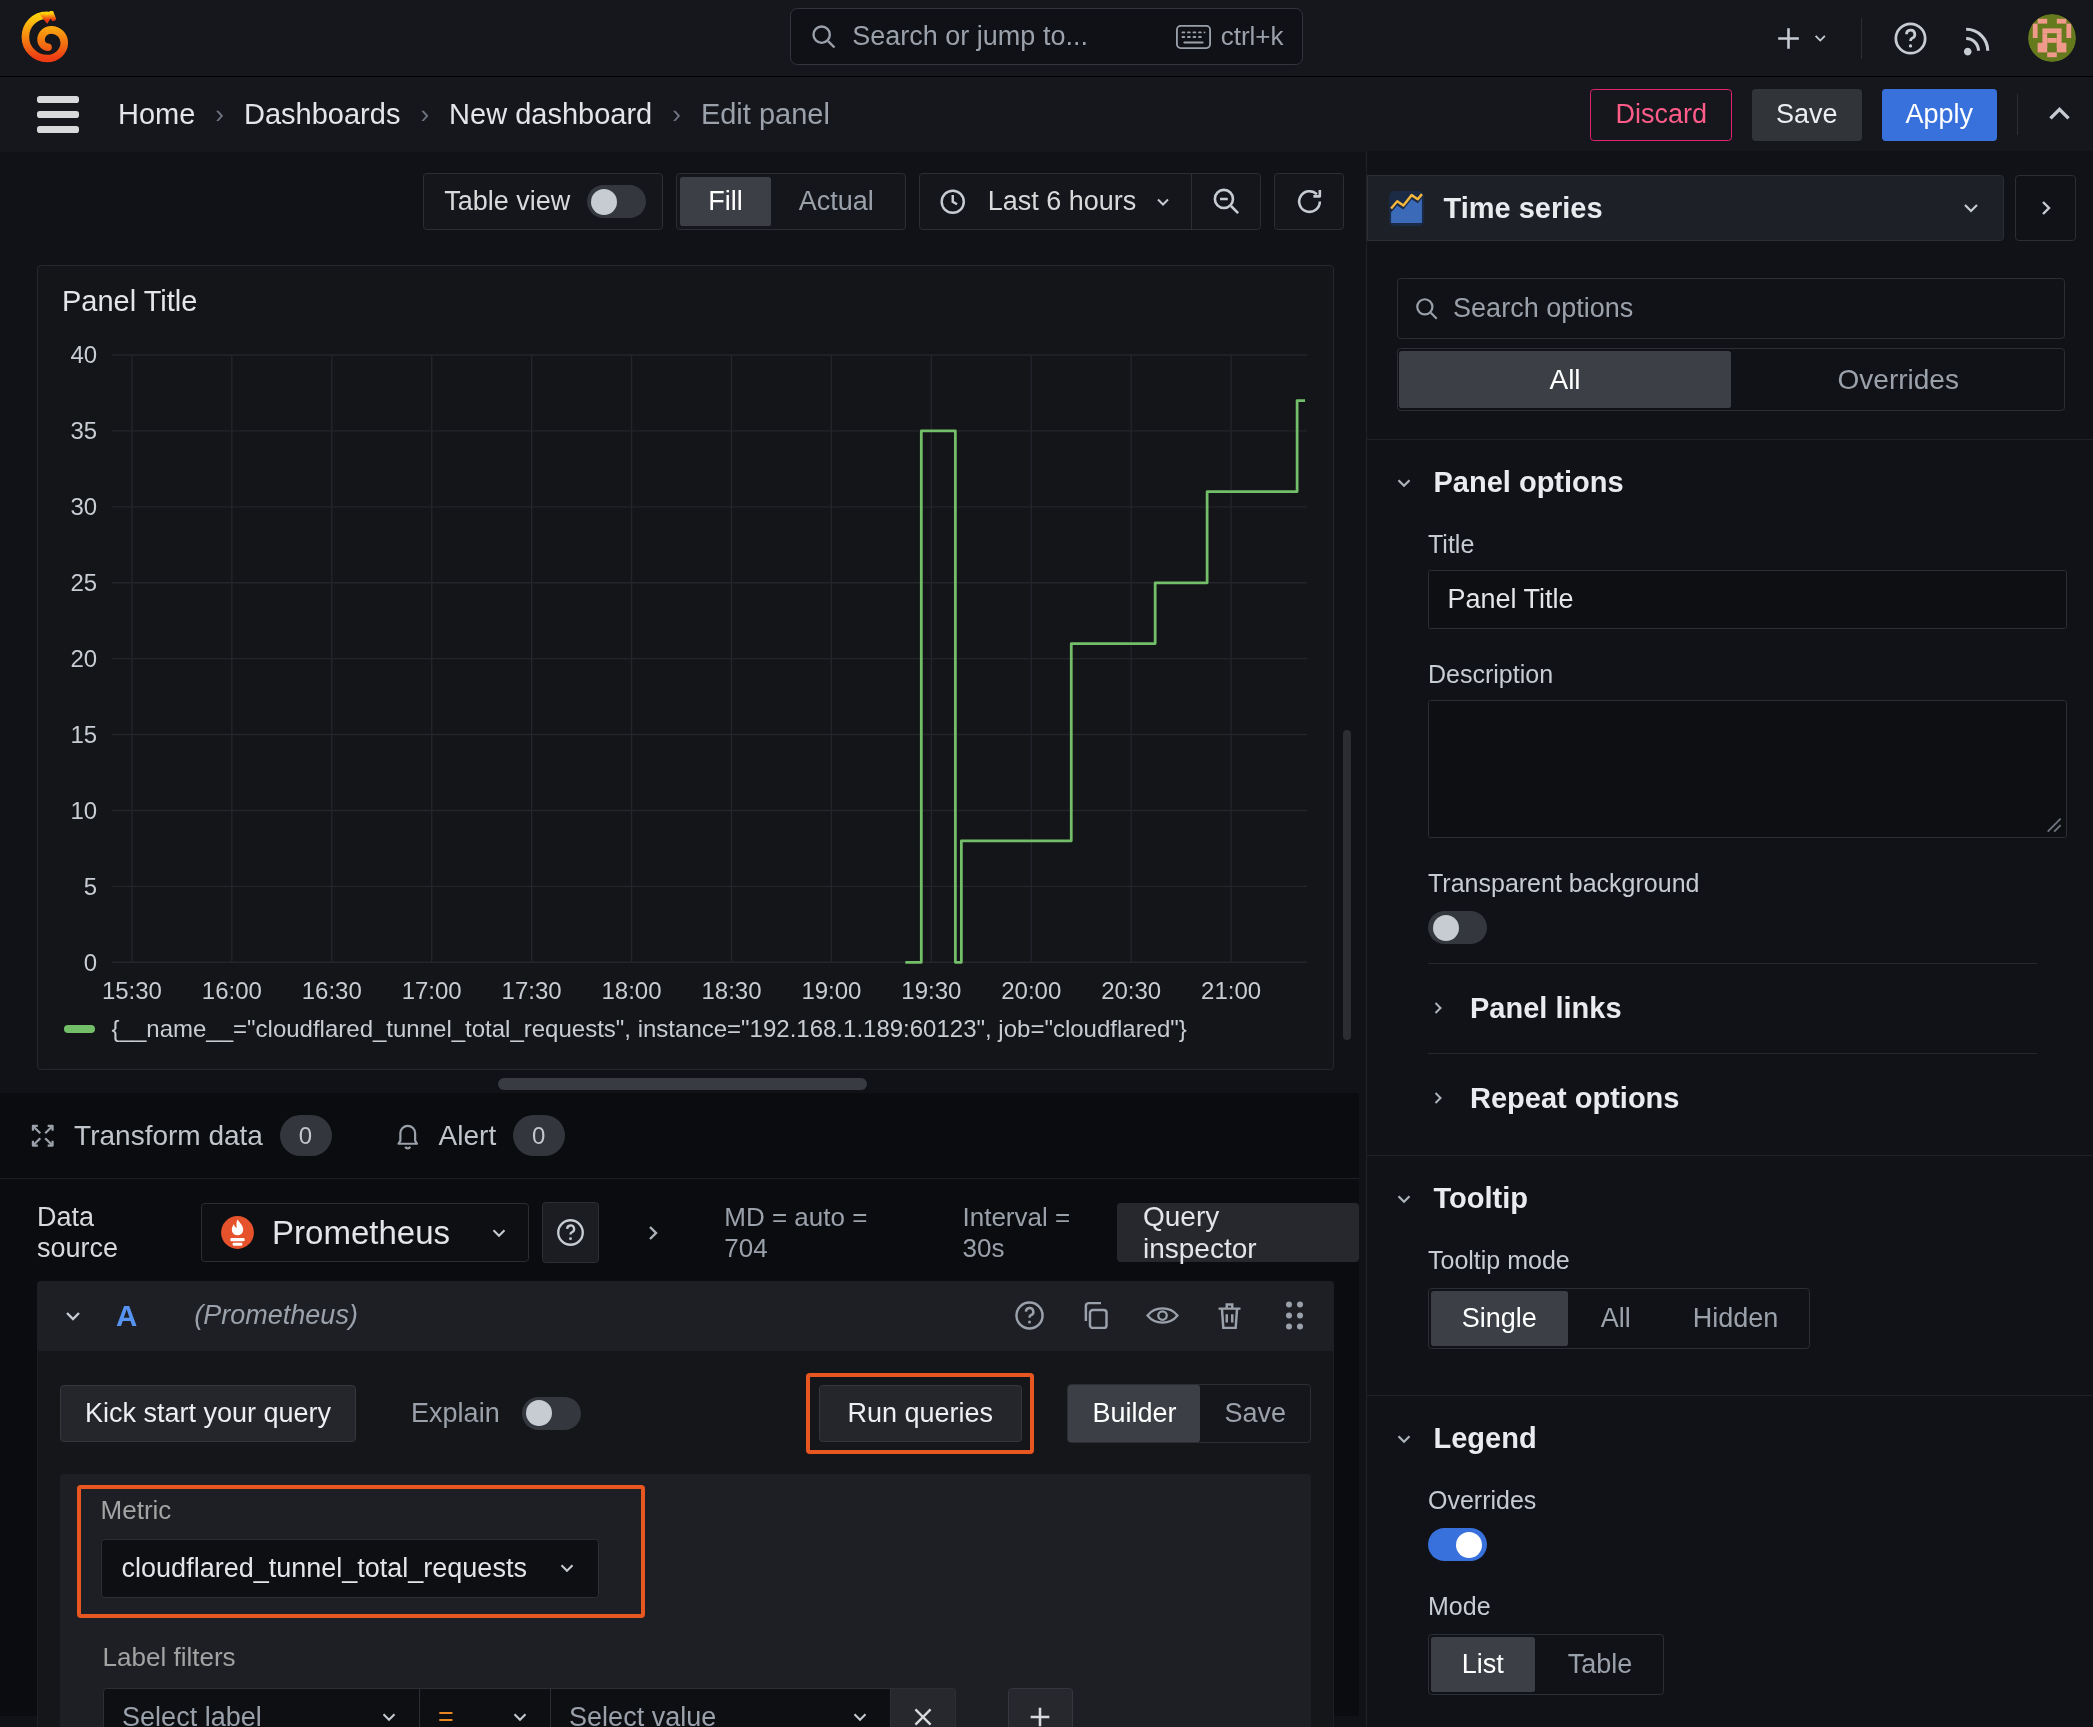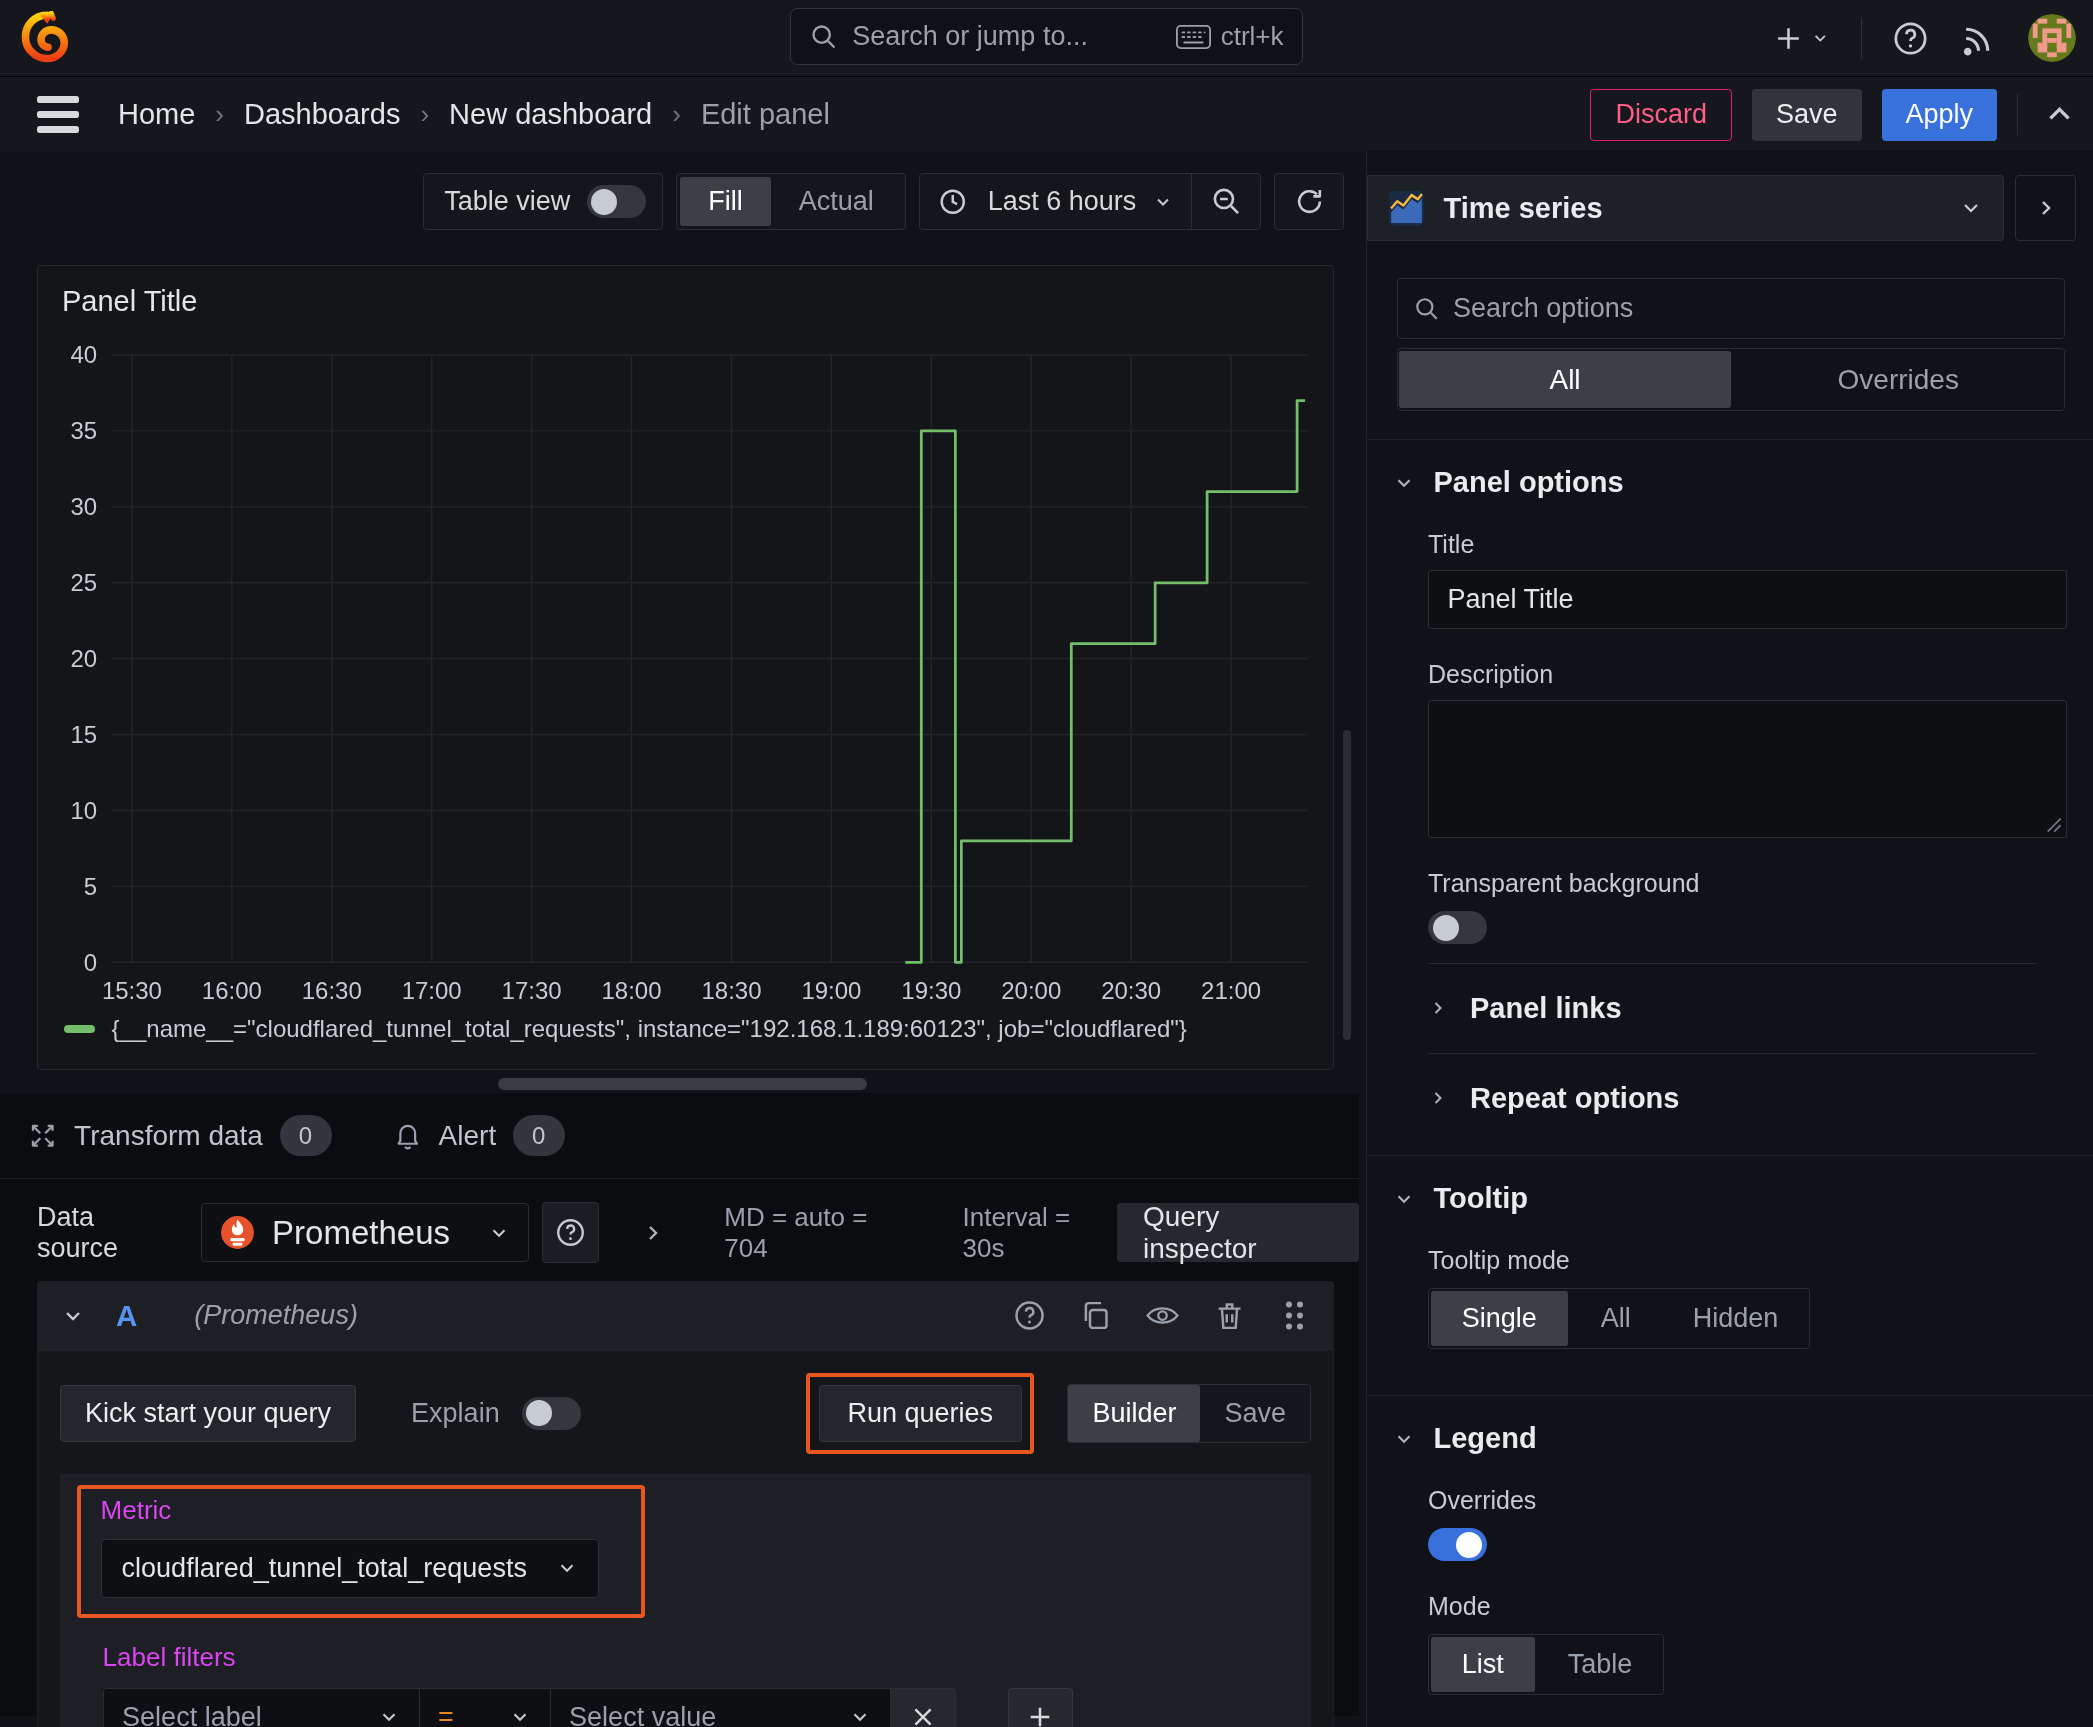--- a/index.html
+++ b/index.html
@@ -80,21 +80,21 @@
   .kick{background:#24262b;border:0.9px solid #34373d;border-radius:3.7px;height:55px;display:flex;align-items:center;padding:0 24px;font-size:27px;color:#eceef1;cursor:pointer;}
   .explain{font-size:27px;color:#9aa1ab;margin-left:55px;}
   .hl-orange{border:4.6px solid #e8571f;border-radius:3.7px;}
   .runq-wrap{margin-left:auto;padding:8.3px;}
   .runq{background:#24262b;border:0.9px solid #34373d;border-radius:3.7px;height:55px;display:flex;align-items:center;padding:0 28px;font-size:27px;color:#eceef1;cursor:pointer;}
   .bc{margin-left:33px;border:0.9px solid #2c2e33;border-radius:3.7px;height:57px;display:flex;align-items:center;background:#15161b;}
   .bc span{padding:0 24px;font-size:27px;color:#9aa1ab;height:100%;display:flex;align-items:center;cursor:pointer;}
   .bc span.on{background:#3c4046;color:#fff;border-radius:2.8px;}
   .editor{margin-top:20px;background:#1d1f25;border-radius:2.8px;padding:11px 0 26px 16.6px;}
   .metric-wrap{display:inline-block;padding:5.5px 42px 16.6px 20px;}
-  .flabel{font-size:26px;color:#d946ef;}
+  .flabel{font-size:26px;color:#a3a3a3;}
   .metric-dd{margin-top:13px;width:498px;height:59px;background:#0e0f13;border:0.9px solid #2c2e33;border-radius:3.7px;display:flex;align-items:center;padding:0 20px;box-sizing:border-box;cursor:pointer;}
   .metric-dd .ddtext{font-size:27px;color:#e3e5e8;flex:1;}
   .lf-label{margin:24px 0 0 26px;}
   .filterrow{display:flex;align-items:center;margin:14.8px 0 0 26px;}
   .seldd{height:59px;background:#0e0f13;border:0.9px solid #2c2e33;display:flex;align-items:center;padding:0 18.5px;box-sizing:border-box;cursor:pointer;}
   .seldd .ph2{font-size:27px;color:#9aa1ab;flex:1;}
   .xbtn{width:65px;height:59px;background:#26282e;border:0.9px solid #2c2e33;border-left:none;border-radius:0 3.7px 3.7px 0;display:flex;align-items:center;justify-content:center;color:#d8d9da;cursor:pointer;box-sizing:border-box;}
   .plusbtn{width:65px;height:59px;background:#26282e;border:0.9px solid #34373d;border-radius:3.7px;display:flex;align-items:center;justify-content:center;color:#d8d9da;cursor:pointer;margin-left:52px;box-sizing:border-box;}
 
   

